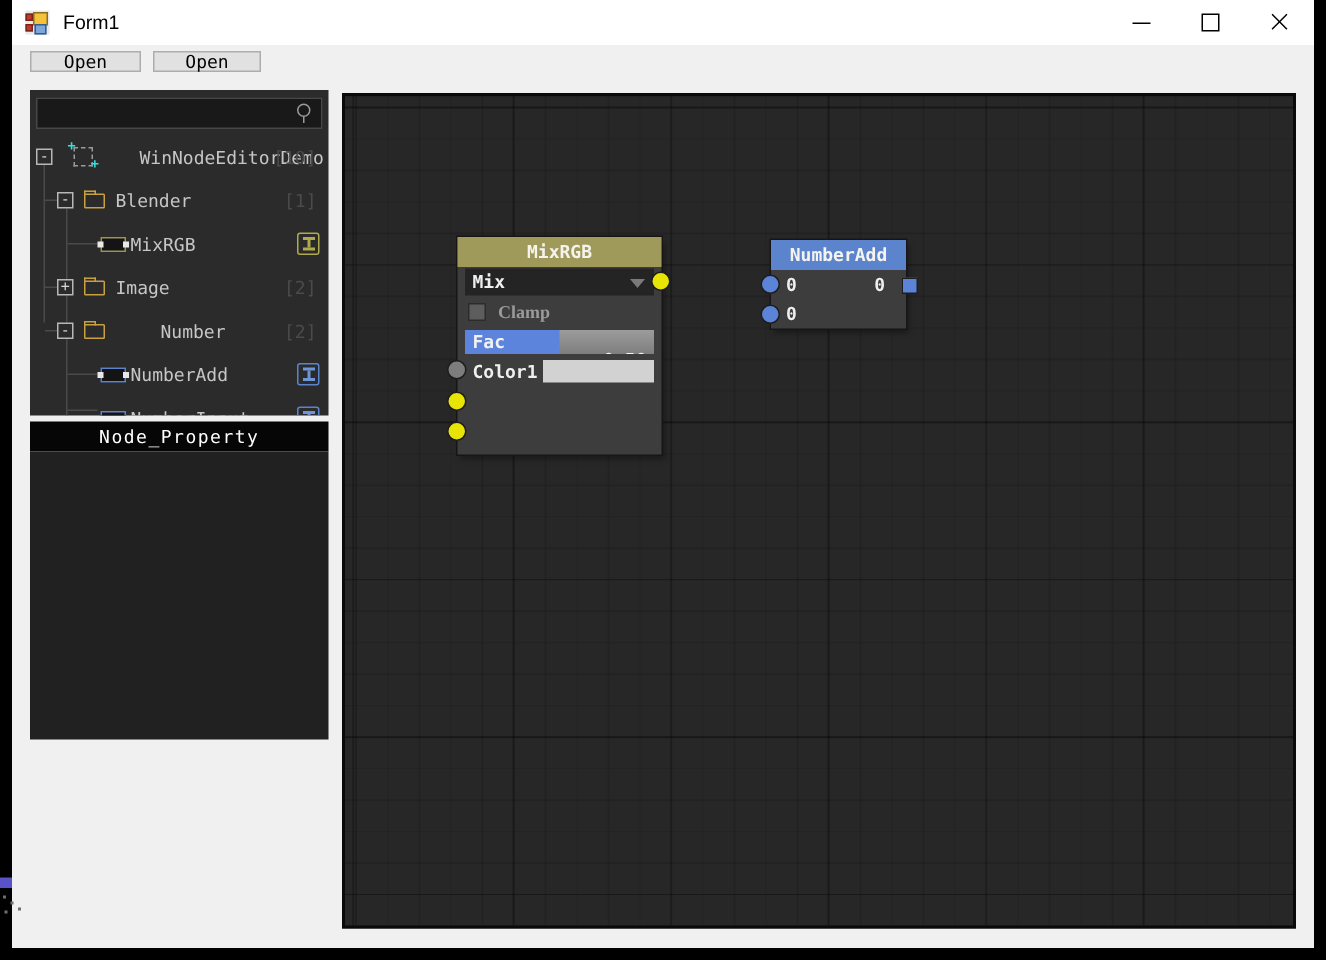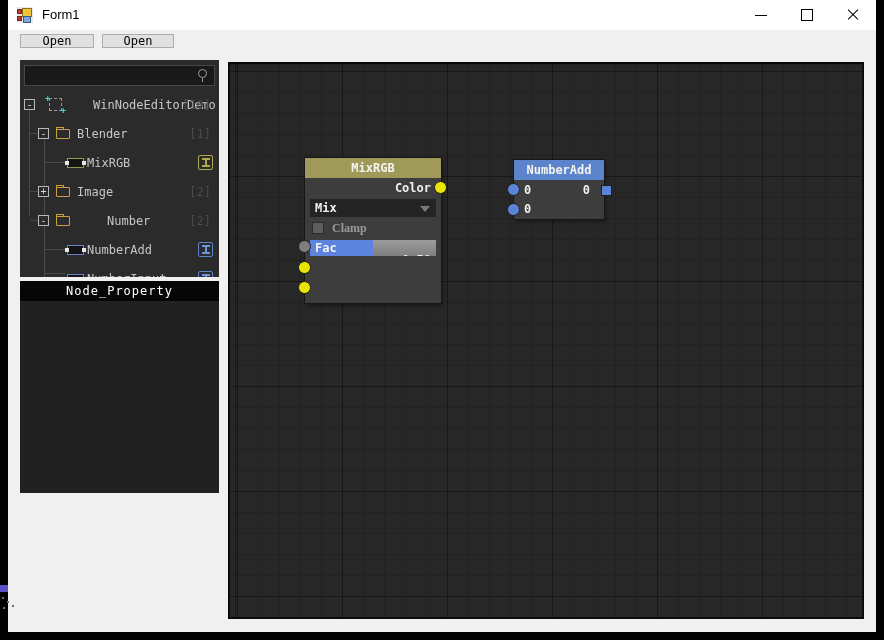--- a/index.html
+++ b/index.html
@@ -304,23 +304,20 @@
   </div>
 
   <div class="prop-header">Node_Property</div>
   <div class="prop-body"></div>
 
   <div class="canvas">
 
     <div class="node node-mixrgb">
       <div class="node-header" style="background: rgb(160, 154, 90);">MixRGB</div>
 
-      <div class="nrow">
-        <span class="out-label">Color</span>
-      </div>
 
       <div class="nrow">
         <div class="dropdown">
           <span class="dd-label">Mix</span>
           <span class="dd-arrow"></span>
         </div>
       </div>
 
       <div class="nrow">
         <span class="checkbox"></span>
@@ -328,20 +325,24 @@
       </div>
 
       <div class="nrow">
         <div class="slider">
           <span class="slider-fill" style="width: 50%;"></span>
           <span class="slider-label">Fac</span>
           <span class="slider-value">0.50</span>
         </div>
       </div>
 
+      <div class="nrow">
+        <span class="in-label">Color1</span>
+        <span class="swatch"></span>
+      </div>
 
 
       <span class="socket yellow" style="left:129px; top:23px;"></span>
       <span class="socket gray" style="left:-7px;  top:82px;"></span>
       <span class="socket yellow" style="left:-7px;  top:103px;"></span>
       <span class="socket yellow" style="left:-7px;  top:123px;"></span>
     </div>
 
     <div class="node node-numberadd">
       <div class="node-header" style="background: rgb(91, 132, 204);">NumberAdd</div>

